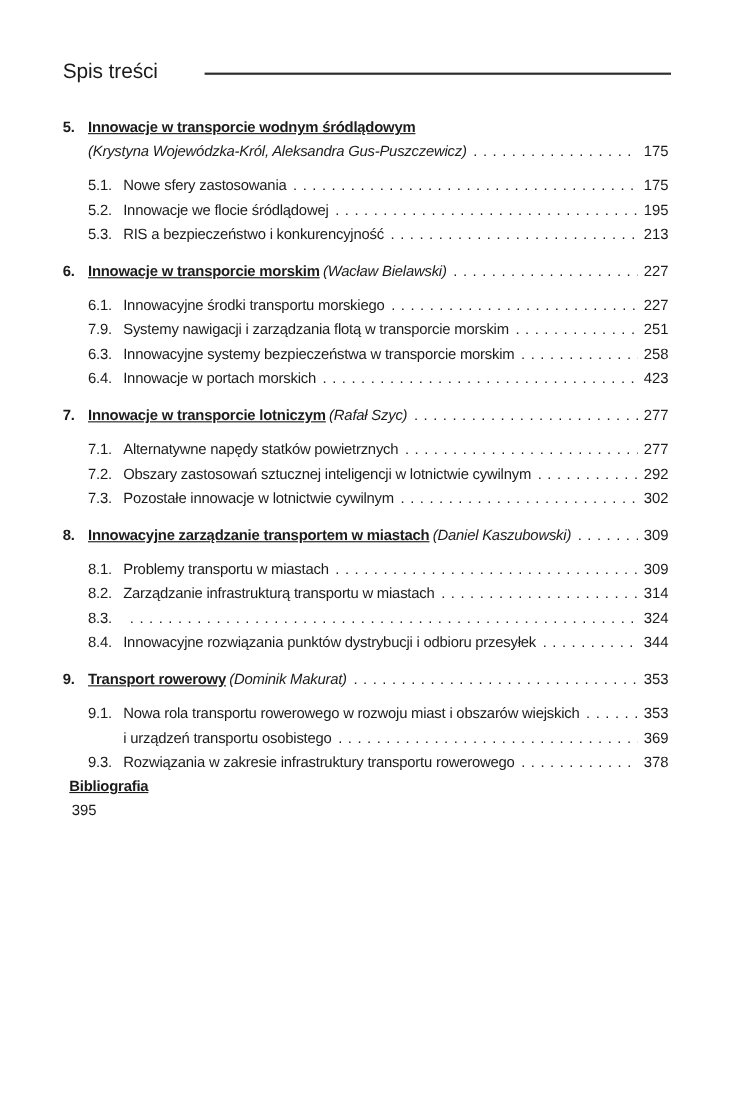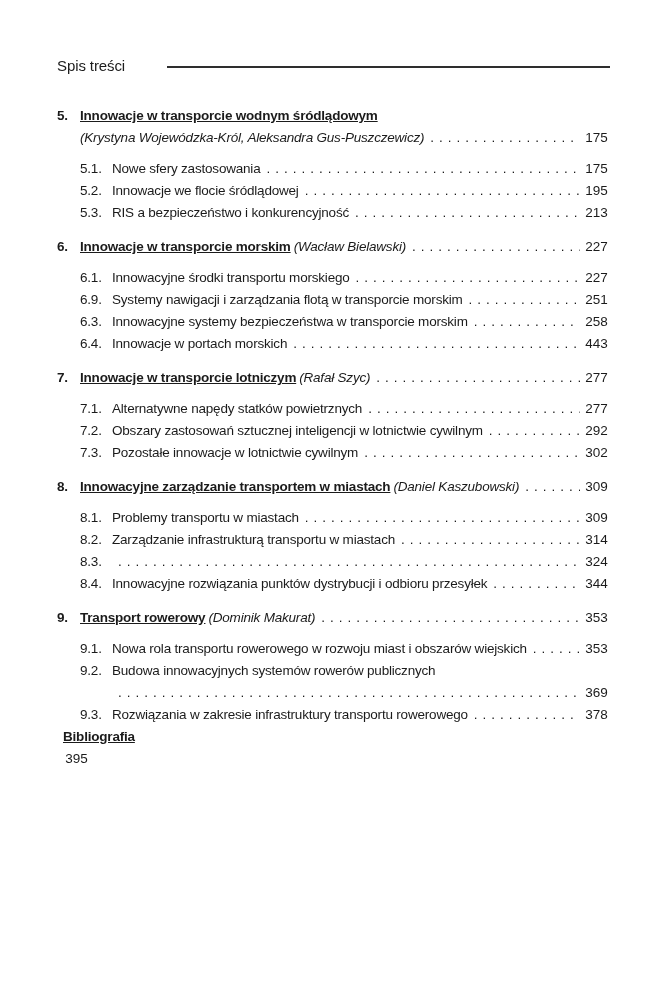--- a/index.html
+++ b/index.html
@@ -13,21 +13,21 @@
   .page {
     position: relative;
     width: 665px; height: 1000px;
     background: #ffffff;
     overflow: hidden;
   }
   
   .hdr {
     display: flex; align-items: center;
     padding: 58px 55px 0 57px;
-    font-size: 15px; line-height: 16px;
+    font-size: 19px; line-height: 16px;
     letter-spacing: -0.1px;
   }
   .hdr .rule {
     flex: 1 1 auto; height: 2px;
     background: #2e2e2e;
     margin-left: 42px;
     position: relative; top: 1px;
   }
   
   main {
@@ -113,36 +113,36 @@
         <span class="pg">227</span>
       </div>
       <div class="subs">
         <div class="row subrow">
           <span class="subnum">6.1.</span>
           <span class="txt">Innowacyjne środki transportu morskiego</span>
           <span class="lead"></span>
           <span class="pg">227</span>
         </div>
         <div class="row subrow">
-          <span class="subnum">6.9.</span>
+          <span class="subnum">7.9.</span>
           <span class="txt">Systemy nawigacji i zarządzania flotą w transporcie morskim</span>
           <span class="lead"></span>
           <span class="pg">251</span>
         </div>
         <div class="row subrow">
           <span class="subnum">6.3.</span>
           <span class="txt">Innowacyjne systemy bezpieczeństwa w transporcie morskim</span>
           <span class="lead"></span>
           <span class="pg">258</span>
         </div>
         <div class="row subrow">
           <span class="subnum">6.4.</span>
           <span class="txt">Innowacje w portach morskich</span>
           <span class="lead"></span>
-          <span class="pg">443</span>
+          <span class="pg">423</span>
         </div>
       </div>
     </section>
 
     <section class="sec">
       <div class="row">
         <span class="secnum">7.</span>
         <span class="txt"><span class="b">Innowacje w transporcie lotniczym</span><span class="it">(Rafał Szyc)</span></span>
         <span class="lead"></span>
         <span class="pg">277</span>
@@ -210,25 +210,22 @@
         <span class="lead"></span>
         <span class="pg">353</span>
       </div>
       <div class="subs">
         <div class="row subrow">
           <span class="subnum">9.1.</span>
           <span class="txt">Nowa rola transportu rowerowego w rozwoju miast i obszarów wiejskich</span>
           <span class="lead"></span>
           <span class="pg">353</span>
         </div>
-        <div class="row subrow">
-          <span class="subnum">9.2.</span>
-          <span class="txt">Budowa innowacyjnych systemów rowerów publicznych</span>
-        </div>
         <div class="row controw">
+          <span class="txt">i urządzeń transportu osobistego</span>
           <span class="lead"></span>
           <span class="pg">369</span>
         </div>
         <div class="row subrow">
           <span class="subnum">9.3.</span>
           <span class="txt">Rozwiązania w zakresie infrastruktury transportu rowerowego</span>
           <span class="lead"></span>
           <span class="pg">378</span>
         </div>
       </div>

